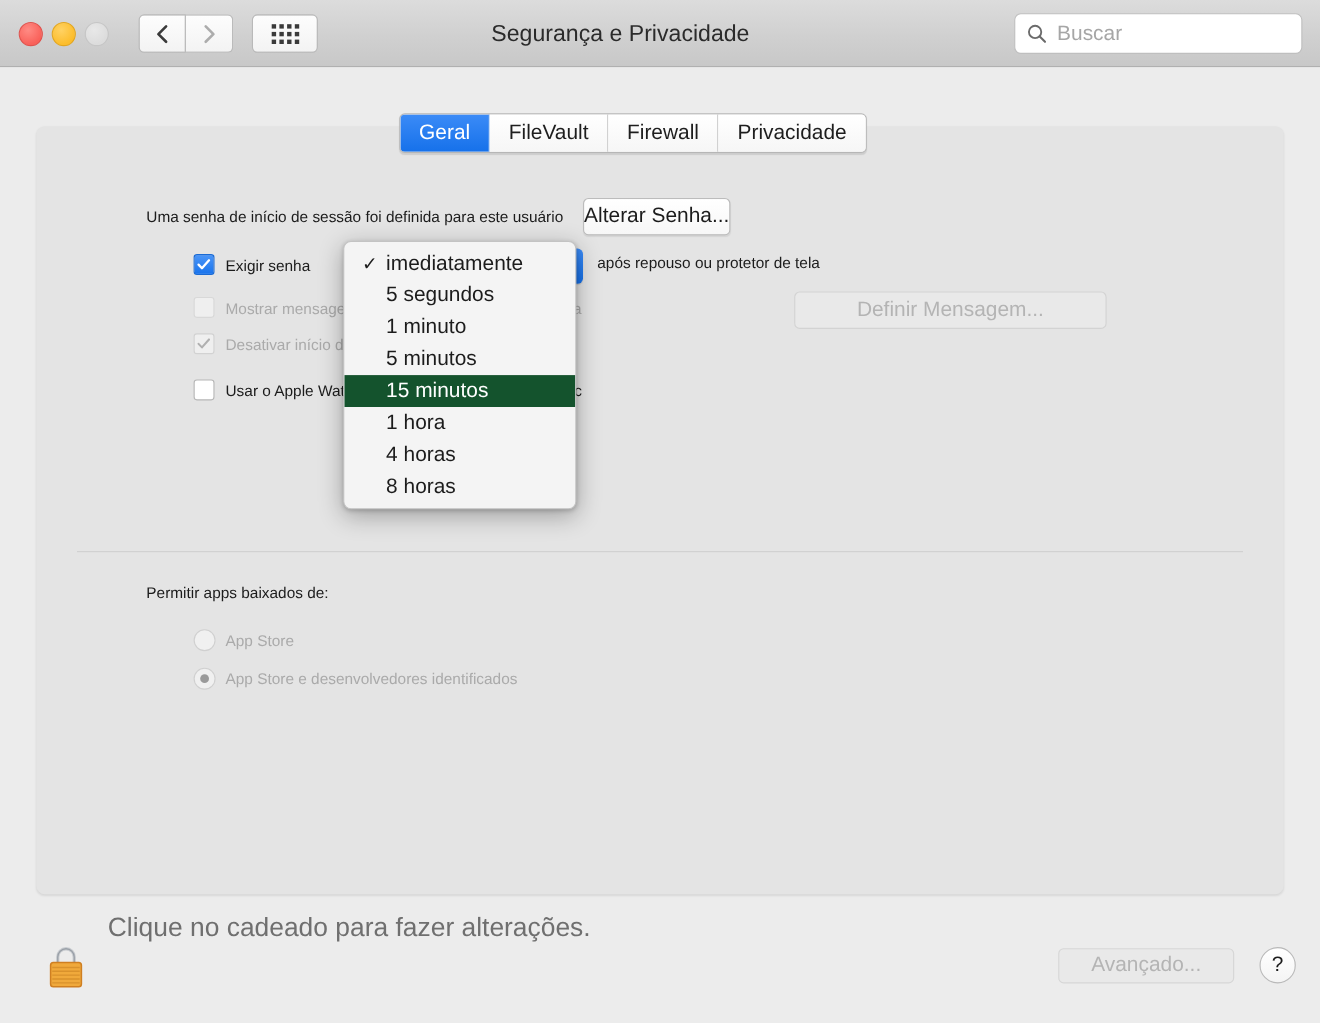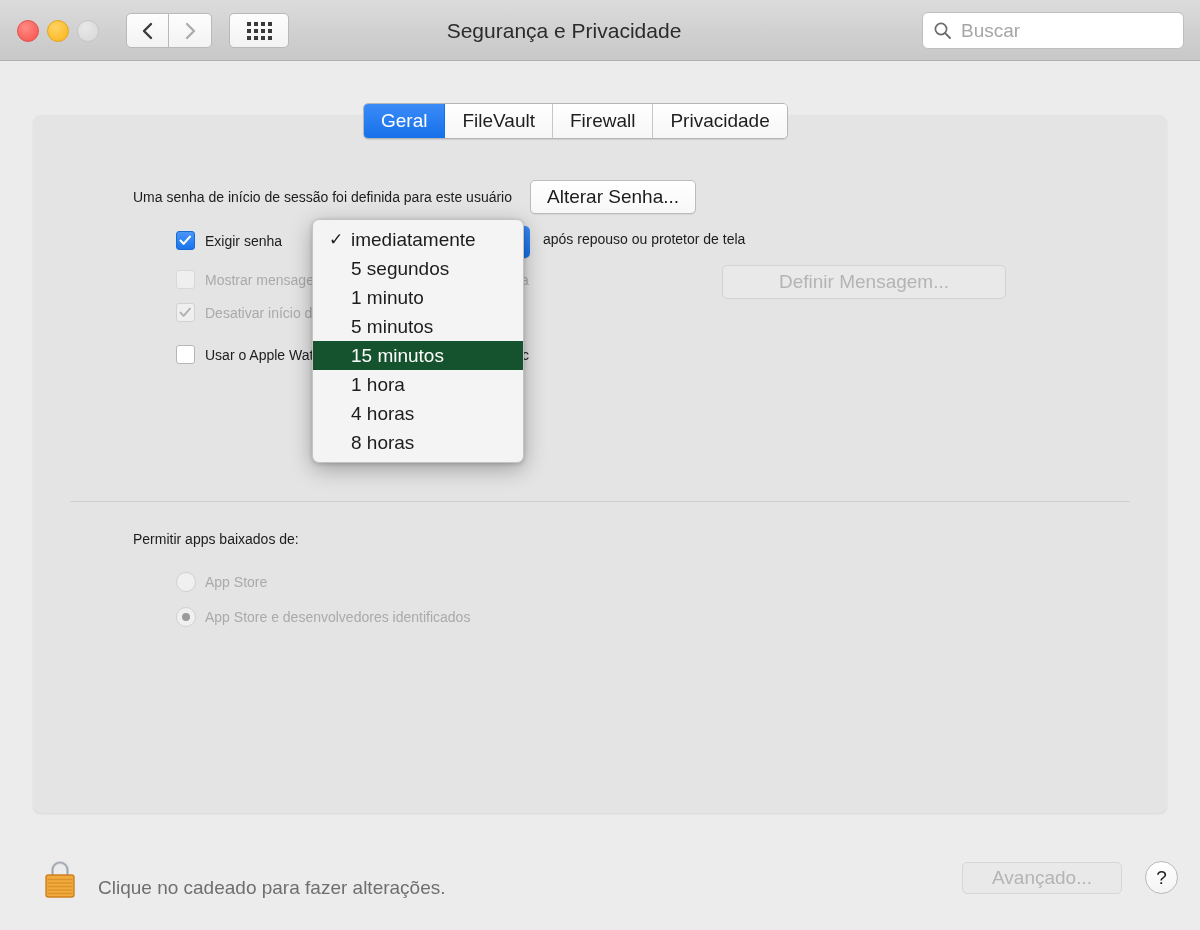--- a/index.html
+++ b/index.html
@@ -151,21 +151,21 @@
   .row {
     position: absolute;
     display: flex;
     align-items: center;
   }
   .lbl { font-size: 14px; color: #1c1c1c; white-space: nowrap; }
   .lbl.dim { color: #aaaaaa; }
 
   .pushbtn {
     height: 34px;
-    padding: 0 16px;
+    padding: 0 0;
     font-size: 19px;
     line-height: 32px;
     color: #1c1c1c;
     background: linear-gradient(to bottom, #ffffff, #f7f7f7);
     border: 1px solid #bcbcbc;
     border-radius: 5px;
     box-sizing: border-box;
     box-shadow: 0 1px 1px rgba(0,0,0,0.07);
     white-space: nowrap;
   }
@@ -279,22 +279,22 @@
   }
 
   
   .lock {
     position: absolute;
     left: 42px; top: 857px;
     width: 36px; height: 42px;
   }
   .bottom-note {
     position: absolute;
-    left: 98px; top: 877px;
-    font-size: 19px;
+    left: 98px; top: 830px;
+    font-size: 24px;
     color: #6f6f6f;
   }
   .adv-btn {
     position: absolute;
     right: 78px; top: 862px;
     width: 160px; height: 32px;
     line-height: 30px;
     text-align: center;
     font-size: 19px;
     color: #b4b4b4;

